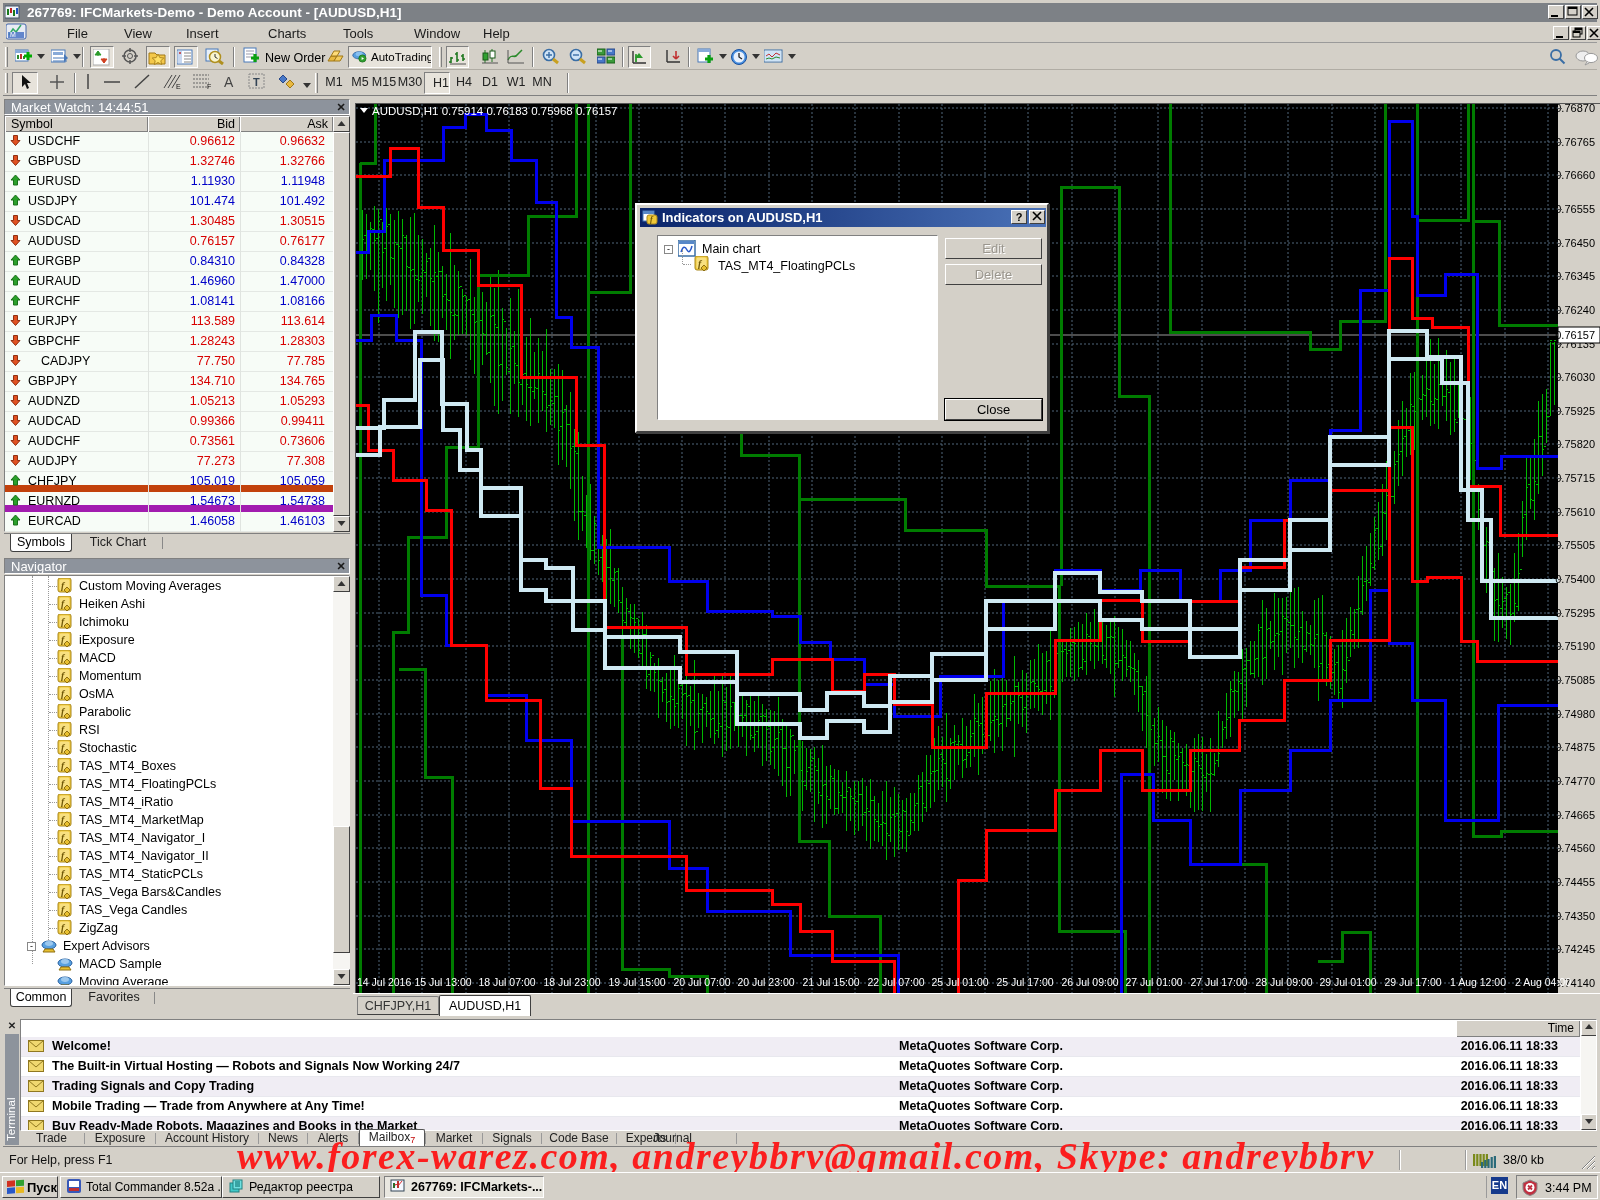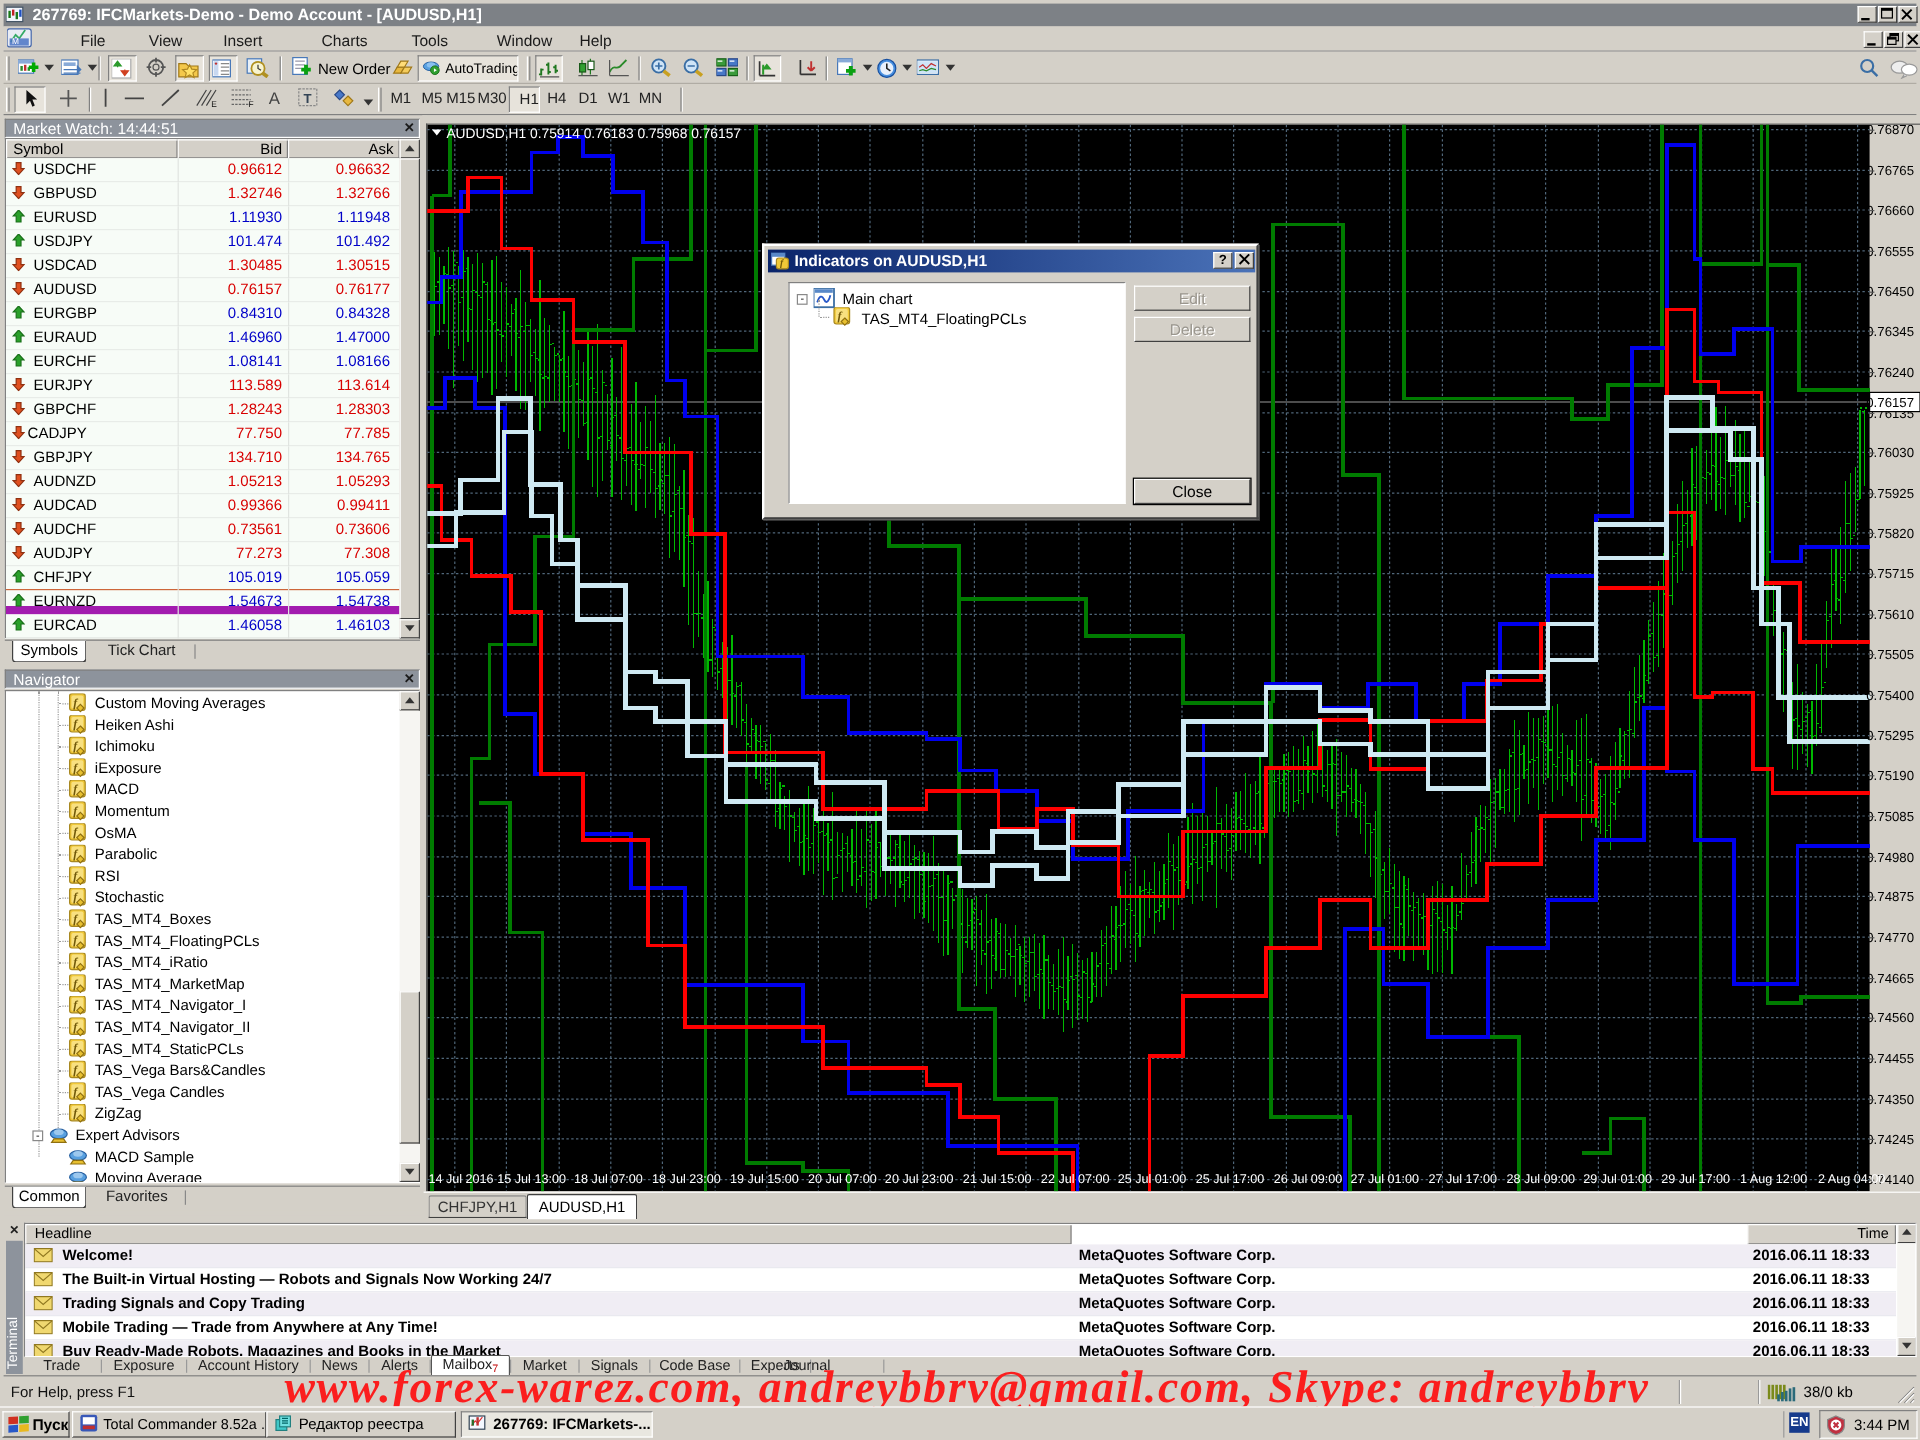--- a/index.html
+++ b/index.html
@@ -279,37 +279,37 @@
           <path d="M5.5,0 L10,5 H7.5 V10 H3.5 V5 H1 z" fill="#2aa02a" stroke="#1a701a"></path>
         </svg></span><span style="margin-left:7px;color:#000">EURCHF</span><span class="abs" style="right:98px;color:#0000c8">1.08141</span><span class="abs" style="right:8px;color:#0000c8">1.08166</span><span class="abs" style="left:143px;top:0;width:1px;height:20px;background:#e0e4e0"></span><span class="abs" style="left:235px;top:0;width:1px;height:20px;background:#e0e4e0"></span></div>
     <div class="abs" style="left:2px;top:215px;width:328px;height:20px;background:#f7fcf7;border-bottom:1px solid #e4e8e4;font-size:12.5px;line-height:19px"><span style="margin-left:5px"><svg width="11" height="11" style="vertical-align:-1px">
           <path d="M5.5,10.5 L10,5.5 H7.5 V0.5 H3.5 V5.5 H1 z" fill="#e05020" stroke="#903010"></path>
         </svg></span><span style="margin-left:7px;color:#000">EURJPY</span><span class="abs" style="right:98px;color:#d80000">113.589</span><span class="abs" style="right:8px;color:#d80000">113.614</span><span class="abs" style="left:143px;top:0;width:1px;height:20px;background:#e0e4e0"></span><span class="abs" style="left:235px;top:0;width:1px;height:20px;background:#e0e4e0"></span></div>
     <div class="abs" style="left:2px;top:235px;width:328px;height:20px;background:#f7fcf7;border-bottom:1px solid #e4e8e4;font-size:12.5px;line-height:19px"><span style="margin-left:5px"><svg width="11" height="11" style="vertical-align:-1px">
           <path d="M5.5,10.5 L10,5.5 H7.5 V0.5 H3.5 V5.5 H1 z" fill="#e05020" stroke="#903010"></path>
         </svg></span><span style="margin-left:7px;color:#000">GBPCHF</span><span class="abs" style="right:98px;color:#d80000">1.28243</span><span class="abs" style="right:8px;color:#d80000">1.28303</span><span class="abs" style="left:143px;top:0;width:1px;height:20px;background:#e0e4e0"></span><span class="abs" style="left:235px;top:0;width:1px;height:20px;background:#e0e4e0"></span></div>
     <div class="abs" style="left:2px;top:255px;width:328px;height:20px;background:#f7fcf7;border-bottom:1px solid #e4e8e4;font-size:12.5px;line-height:19px"><span style="margin-left:5px"><svg width="11" height="11" style="vertical-align:-1px">
           <path d="M5.5,10.5 L10,5.5 H7.5 V0.5 H3.5 V5.5 H1 z" fill="#e05020" stroke="#903010"></path>
-        </svg></span><span style="margin-left:2px;color:#000">CADJPY</span><span class="abs" style="right:98px;color:#d80000">77.750</span><span class="abs" style="right:8px;color:#d80000">77.785</span><span class="abs" style="left:143px;top:0;width:1px;height:20px;background:#e0e4e0"></span><span class="abs" style="left:235px;top:0;width:1px;height:20px;background:#e0e4e0"></span></div>
+        </svg></span><span style="margin-left:20px;color:#000">CADJPY</span><span class="abs" style="right:98px;color:#d80000">77.750</span><span class="abs" style="right:8px;color:#d80000">77.785</span><span class="abs" style="left:143px;top:0;width:1px;height:20px;background:#e0e4e0"></span><span class="abs" style="left:235px;top:0;width:1px;height:20px;background:#e0e4e0"></span></div>
     <div class="abs" style="left:2px;top:275px;width:328px;height:20px;background:#f7fcf7;border-bottom:1px solid #e4e8e4;font-size:12.5px;line-height:19px"><span style="margin-left:5px"><svg width="11" height="11" style="vertical-align:-1px">
           <path d="M5.5,10.5 L10,5.5 H7.5 V0.5 H3.5 V5.5 H1 z" fill="#e05020" stroke="#903010"></path>
         </svg></span><span style="margin-left:7px;color:#000">GBPJPY</span><span class="abs" style="right:98px;color:#d80000">134.710</span><span class="abs" style="right:8px;color:#d80000">134.765</span><span class="abs" style="left:143px;top:0;width:1px;height:20px;background:#e0e4e0"></span><span class="abs" style="left:235px;top:0;width:1px;height:20px;background:#e0e4e0"></span></div>
     <div class="abs" style="left:2px;top:295px;width:328px;height:20px;background:#f7fcf7;border-bottom:1px solid #e4e8e4;font-size:12.5px;line-height:19px"><span style="margin-left:5px"><svg width="11" height="11" style="vertical-align:-1px">
           <path d="M5.5,10.5 L10,5.5 H7.5 V0.5 H3.5 V5.5 H1 z" fill="#e05020" stroke="#903010"></path>
         </svg></span><span style="margin-left:7px;color:#000">AUDNZD</span><span class="abs" style="right:98px;color:#d80000">1.05213</span><span class="abs" style="right:8px;color:#d80000">1.05293</span><span class="abs" style="left:143px;top:0;width:1px;height:20px;background:#e0e4e0"></span><span class="abs" style="left:235px;top:0;width:1px;height:20px;background:#e0e4e0"></span></div>
     <div class="abs" style="left:2px;top:315px;width:328px;height:20px;background:#f7fcf7;border-bottom:1px solid #e4e8e4;font-size:12.5px;line-height:19px"><span style="margin-left:5px"><svg width="11" height="11" style="vertical-align:-1px">
           <path d="M5.5,10.5 L10,5.5 H7.5 V0.5 H3.5 V5.5 H1 z" fill="#e05020" stroke="#903010"></path>
         </svg></span><span style="margin-left:7px;color:#000">AUDCAD</span><span class="abs" style="right:98px;color:#d80000">0.99366</span><span class="abs" style="right:8px;color:#d80000">0.99411</span><span class="abs" style="left:143px;top:0;width:1px;height:20px;background:#e0e4e0"></span><span class="abs" style="left:235px;top:0;width:1px;height:20px;background:#e0e4e0"></span></div>
     <div class="abs" style="left:2px;top:335px;width:328px;height:20px;background:#f7fcf7;border-bottom:1px solid #e4e8e4;font-size:12.5px;line-height:19px"><span style="margin-left:5px"><svg width="11" height="11" style="vertical-align:-1px">
           <path d="M5.5,10.5 L10,5.5 H7.5 V0.5 H3.5 V5.5 H1 z" fill="#e05020" stroke="#903010"></path>
         </svg></span><span style="margin-left:7px;color:#000">AUDCHF</span><span class="abs" style="right:98px;color:#d80000">0.73561</span><span class="abs" style="right:8px;color:#d80000">0.73606</span><span class="abs" style="left:143px;top:0;width:1px;height:20px;background:#e0e4e0"></span><span class="abs" style="left:235px;top:0;width:1px;height:20px;background:#e0e4e0"></span></div>
     <div class="abs" style="left:2px;top:355px;width:328px;height:20px;background:#f7fcf7;border-bottom:1px solid #e4e8e4;font-size:12.5px;line-height:19px"><span style="margin-left:5px"><svg width="11" height="11" style="vertical-align:-1px">
           <path d="M5.5,10.5 L10,5.5 H7.5 V0.5 H3.5 V5.5 H1 z" fill="#e05020" stroke="#903010"></path>
         </svg></span><span style="margin-left:7px;color:#000">AUDJPY</span><span class="abs" style="right:98px;color:#d80000">77.273</span><span class="abs" style="right:8px;color:#d80000">77.308</span><span class="abs" style="left:143px;top:0;width:1px;height:20px;background:#e0e4e0"></span><span class="abs" style="left:235px;top:0;width:1px;height:20px;background:#e0e4e0"></span></div>
-    <div class="abs" style="left:2px;top:375px;width:328px;height:20px;background:#f7fcf7;border-bottom:1px solid #c2410c;font-size:12.5px;line-height:19px"><span style="margin-left:5px"><svg width="11" height="11" style="vertical-align:-1px">
+    <div class="abs" style="left:2px;top:375px;width:328px;height:20px;background:#f7fcf7;border-bottom:7px solid #c2410c;font-size:12.5px;line-height:19px"><span style="margin-left:5px"><svg width="11" height="11" style="vertical-align:-1px">
           <path d="M5.5,0 L10,5 H7.5 V10 H3.5 V5 H1 z" fill="#2aa02a" stroke="#1a701a"></path>
         </svg></span><span style="margin-left:7px;color:#000">CHFJPY</span><span class="abs" style="right:98px;color:#0000c8">105.019</span><span class="abs" style="right:8px;color:#0000c8">105.059</span><span class="abs" style="left:143px;top:0;width:1px;height:20px;background:#e0e4e0"></span><span class="abs" style="left:235px;top:0;width:1px;height:20px;background:#e0e4e0"></span></div>
     <div class="abs" style="left:2px;top:395px;width:328px;height:20px;background:#f7fcf7;border-bottom:7px solid #a21caf;font-size:12.5px;line-height:19px"><span style="margin-left:5px"><svg width="11" height="11" style="vertical-align:-1px">
           <path d="M5.5,0 L10,5 H7.5 V10 H3.5 V5 H1 z" fill="#2aa02a" stroke="#1a701a"></path>
         </svg></span><span style="margin-left:7px;color:#000">EURNZD</span><span class="abs" style="right:98px;color:#0000c8">1.54673</span><span class="abs" style="right:8px;color:#0000c8">1.54738</span><span class="abs" style="left:143px;top:0;width:1px;height:20px;background:#e0e4e0"></span><span class="abs" style="left:235px;top:0;width:1px;height:20px;background:#e0e4e0"></span></div>
     <div class="abs" style="left:2px;top:415px;width:328px;height:20px;background:#f7fcf7;border-bottom:1px solid #e4e8e4;font-size:12.5px;line-height:19px"><span style="margin-left:5px"><svg width="11" height="11" style="vertical-align:-1px">
           <path d="M5.5,0 L10,5 H7.5 V10 H3.5 V5 H1 z" fill="#2aa02a" stroke="#1a701a"></path>
         </svg></span><span style="margin-left:7px;color:#000">EURCAD</span><span class="abs" style="right:98px;color:#0000c8">1.46058</span><span class="abs" style="right:8px;color:#0000c8">1.46103</span><span class="abs" style="left:143px;top:0;width:1px;height:20px;background:#e0e4e0"></span><span class="abs" style="left:235px;top:0;width:1px;height:20px;background:#e0e4e0"></span></div>
     <div class="abs" style="left:330px;top:19px;width:17px;height:416px;background:#eceae4">
       <div class="btn" style="width:17px;height:16px;text-align:center"><svg width="13" height="13">
@@ -701,21 +701,20 @@
     <div class="abs btn" style="left:308px;top:33px;width:97px;height:21px;text-align:center;line-height:20px;color:#9a968e;text-shadow:1px 1px 0 #fff">Edit</div>
     <div class="abs btn" style="left:308px;top:59px;width:97px;height:21px;text-align:center;line-height:20px;color:#9a968e;text-shadow:1px 1px 0 #fff">Delete</div>
     <div class="abs btn" style="left:308px;top:194px;width:97px;height:21px;text-align:center;line-height:19px;color:#000;outline:1px solid #000">Close</div>
   </div>
 <div class="abs" style="left:3px;top:1019px;width:1594px;height:127px;background:#d4d0c8">
     <div class="abs" style="left:0;top:0;width:17px;height:127px;background:#d4d0c8">
       <div class="abs" style="left:3px;top:1px;width:12px;height:12px;text-align:center;line-height:12px;font-size:10px;font-weight:bold;color:#222">✕</div>
       <div class="abs" style="left:2px;top:15px;width:14px;height:111px;background:#8d939c;font-size:11.5px;color:#fff;writing-mode:vertical-rl;transform:rotate(180deg);text-align:left;padding-top:4px">Terminal</div>
     </div>
     <div class="abs in" style="left:17px;top:0px;width:1577px;height:112px;background:#fff;overflow:hidden">
-      <div class="abs btn2" style="left:0;top:0;width:872px;height:17px;background:#d4d0c8;padding-left:8px;line-height:16px;font-size:12px">Headline</div>
       <div class="abs btn2" style="left:1435px;top:0;width:124px;height:17px;background:#d4d0c8;text-align:right;padding-right:6px;line-height:16px;font-size:12px">Time</div>
       <div class="abs" style="left:0;top:17px;width:1559px;height:20px;background:#f0edf4;border-bottom:1px solid #e8e8ee;font-size:12.5px;font-weight:bold;line-height:19px"><span style="margin-left:7px"><svg width="16" height="12" style="vertical-align:-2px">
             <rect x="0.5" y="0.5" width="15" height="11" fill="#f0d870" stroke="#907820"></rect>
             <path d="M0.5,0.5 L8,7 L15.5,0.5" fill="none" stroke="#907820"></path>
           </svg></span><span style="margin-left:8px">Welcome!</span><span class="abs" style="left:878px">MetaQuotes Software Corp.</span><span class="abs" style="right:22px">2016.06.11 18:33</span></div>
       <div class="abs" style="left:0;top:37px;width:1559px;height:20px;background:#fff;border-bottom:1px solid #e8e8ee;font-size:12.5px;font-weight:bold;line-height:19px"><span style="margin-left:7px"><svg width="16" height="12" style="vertical-align:-2px">
             <rect x="0.5" y="0.5" width="15" height="11" fill="#f0d870" stroke="#907820"></rect>
             <path d="M0.5,0.5 L8,7 L15.5,0.5" fill="none" stroke="#907820"></path>
           </svg></span><span style="margin-left:8px">The Built-in Virtual Hosting — Robots and Signals Now Working 24/7</span><span class="abs" style="left:878px">MetaQuotes Software Corp.</span><span class="abs" style="right:22px">2016.06.11 18:33</span></div>
       <div class="abs" style="left:0;top:57px;width:1559px;height:20px;background:#f0edf4;border-bottom:1px solid #e8e8ee;font-size:12.5px;font-weight:bold;line-height:19px"><span style="margin-left:7px"><svg width="16" height="12" style="vertical-align:-2px">

